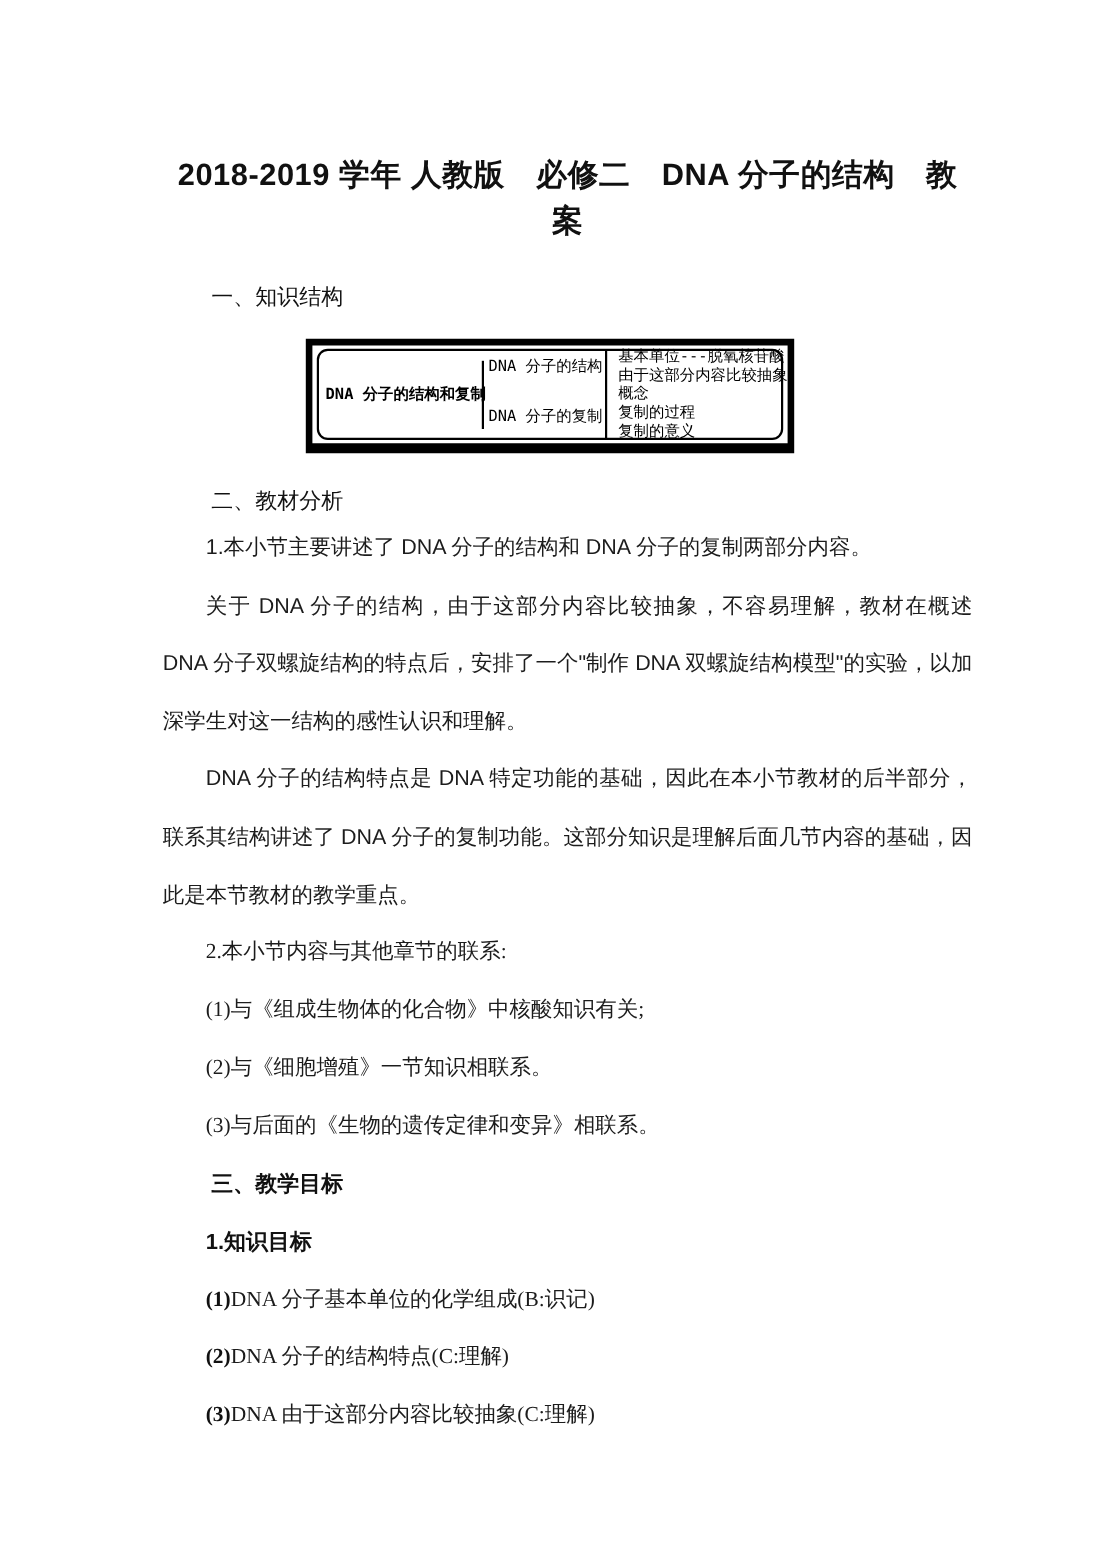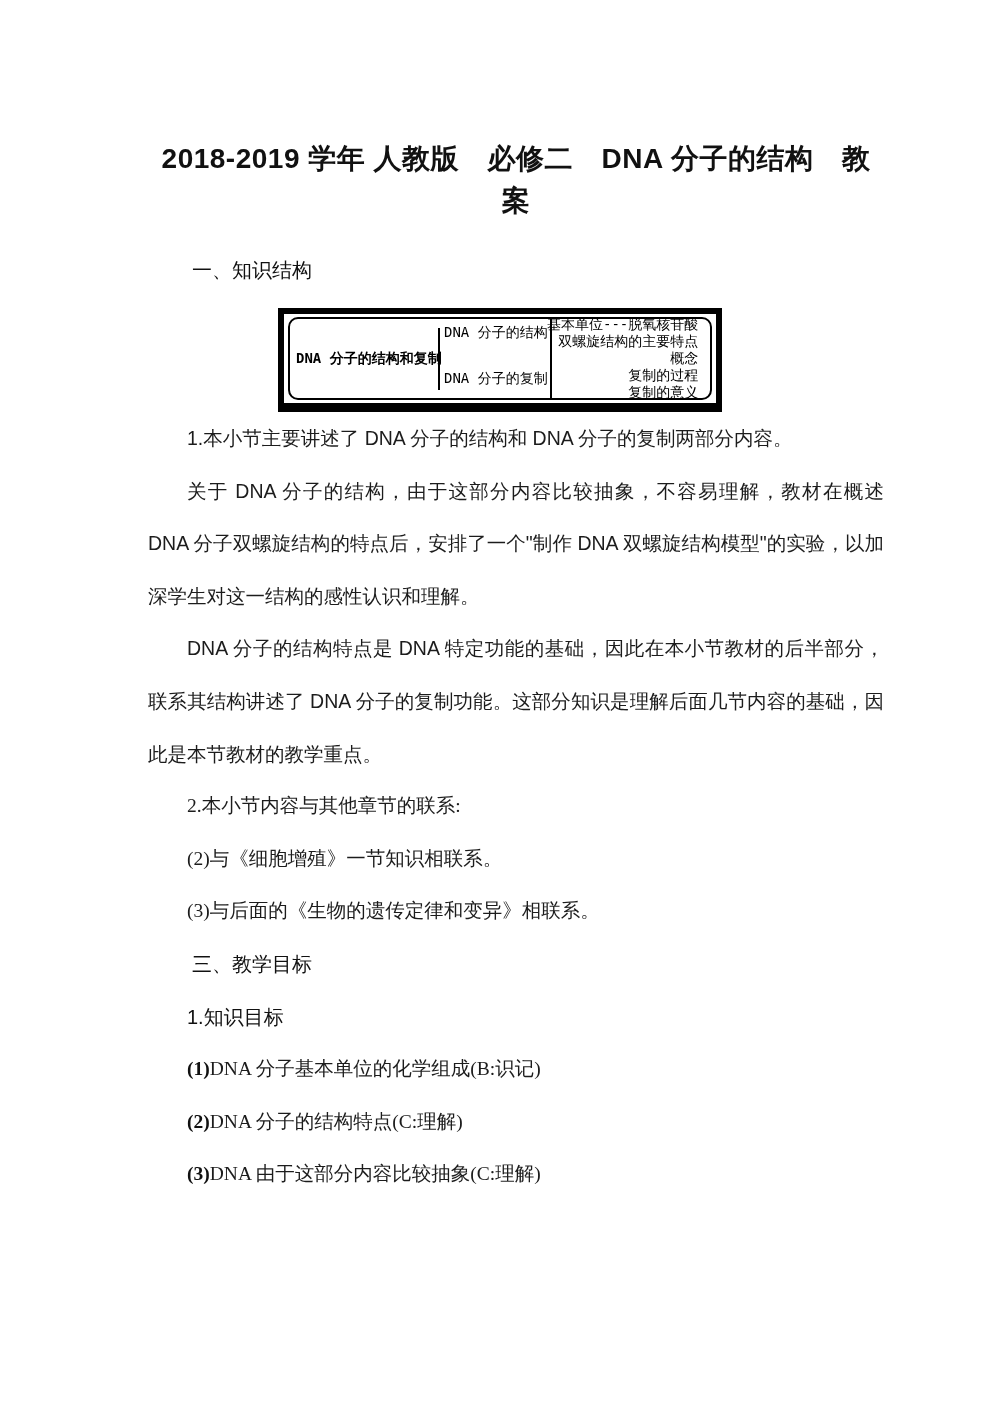--- a/index.html
+++ b/index.html
@@ -68,26 +68,25 @@
     position: absolute;
     left: 160px;
     font-size: 14px;
     color: #000;
     white-space: nowrap;
   }
   .d-mid.m1 { top: 10px; }
   .d-mid.m2 { top: 56px; }
   .d-col {
     position: absolute;
-    left: 263px; top: 2px;
+    left: 278px; top: 2px;
     font-size: 14px;
     line-height: 17px;
     color: #000;
     white-space: nowrap;
-    text-align: right;
   }
 
   .para {
     margin: 0;
     font-size: 19.5px;
     line-height: 52.6px;
     text-align: justify;
     text-indent: 39px;
     color: #1c1c1c;
   }
@@ -96,21 +95,21 @@
     margin: 0;
     font-size: 19.5px;
     line-height: 52.6px;
     text-indent: 39px;
     color: #1c1c1c;
     font-family: Liberation Serif, serif;
   }
   .line-bold {
     margin: 0;
     font-size: 20px;
-    font-weight: normal;
+    font-weight: bold;
     color: #111;
     line-height: 52.6px;
     text-indent: 44px;
   }
   .line-bold.sub { text-indent: 39px; }
   .obj-prefix { font-weight: bold; color: #111; }
 </style>
 </head>
 <body>
 
@@ -122,32 +121,34 @@
 
   <div class="diagram">
     <div class="frame"></div>
     <div class="d-root">DNA 分子的结构和复制</div>
     <div class="d-vline v1"></div>
     <div class="d-mid m1">DNA 分子的结构</div>
     <div class="d-mid m2">DNA 分子的复制</div>
     <div class="d-vline v2"></div>
     <div class="d-col">
       <div>基本单位---脱氧核苷酸</div>
-      <div>双螺旋结构的主要特点</div>
+      <div>由于这部分内容比较抽象</div>
       <div>概念</div>
       <div>复制的过程</div>
       <div>复制的意义</div>
     </div>
   </div>
 
+  <div class="sec-heading mt2">二、教材分析</div>
 
   <p class="para">1.本小节主要讲述了 DNA 分子的结构和 DNA 分子的复制两部分内容。</p>
   <p class="para min3">关于 DNA 分子的结构，由于这部分内容比较抽象，不容易理解，教材在概述 DNA 分子双螺旋结构的特点后，安排了一个"制作 DNA 双螺旋结构模型"的实验，以加深学生对这一结构的感性认识和理解。</p>
   <p class="para min3">DNA 分子的结构特点是 DNA 特定功能的基础，因此在本小节教材的后半部分，联系其结构讲述了 DNA 分子的复制功能。这部分知识是理解后面几节内容的基础，因此是本节教材的教学重点。</p>
   <p class="line-item">2.本小节内容与其他章节的联系:</p>
+  <p class="line-item">(1)与《组成生物体的化合物》中核酸知识有关;</p>
   <p class="line-item">(2)与《细胞增殖》一节知识相联系。</p>
   <p class="line-item">(3)与后面的《生物的遗传定律和变异》相联系。</p>
 
   <div class="line-bold">三、教学目标</div>
   <div class="line-bold sub">1.知识目标</div>
 
   <p class="line-item"><span class="obj-prefix">(1)</span><span>DNA 分子基本单位的化学组成(B:识记)</span></p>
   <p class="line-item"><span class="obj-prefix">(2)</span><span>DNA 分子的结构特点(C:理解)</span></p>
   <p class="line-item"><span class="obj-prefix">(3)</span><span>DNA 由于这部分内容比较抽象(C:理解)</span></p>
 

